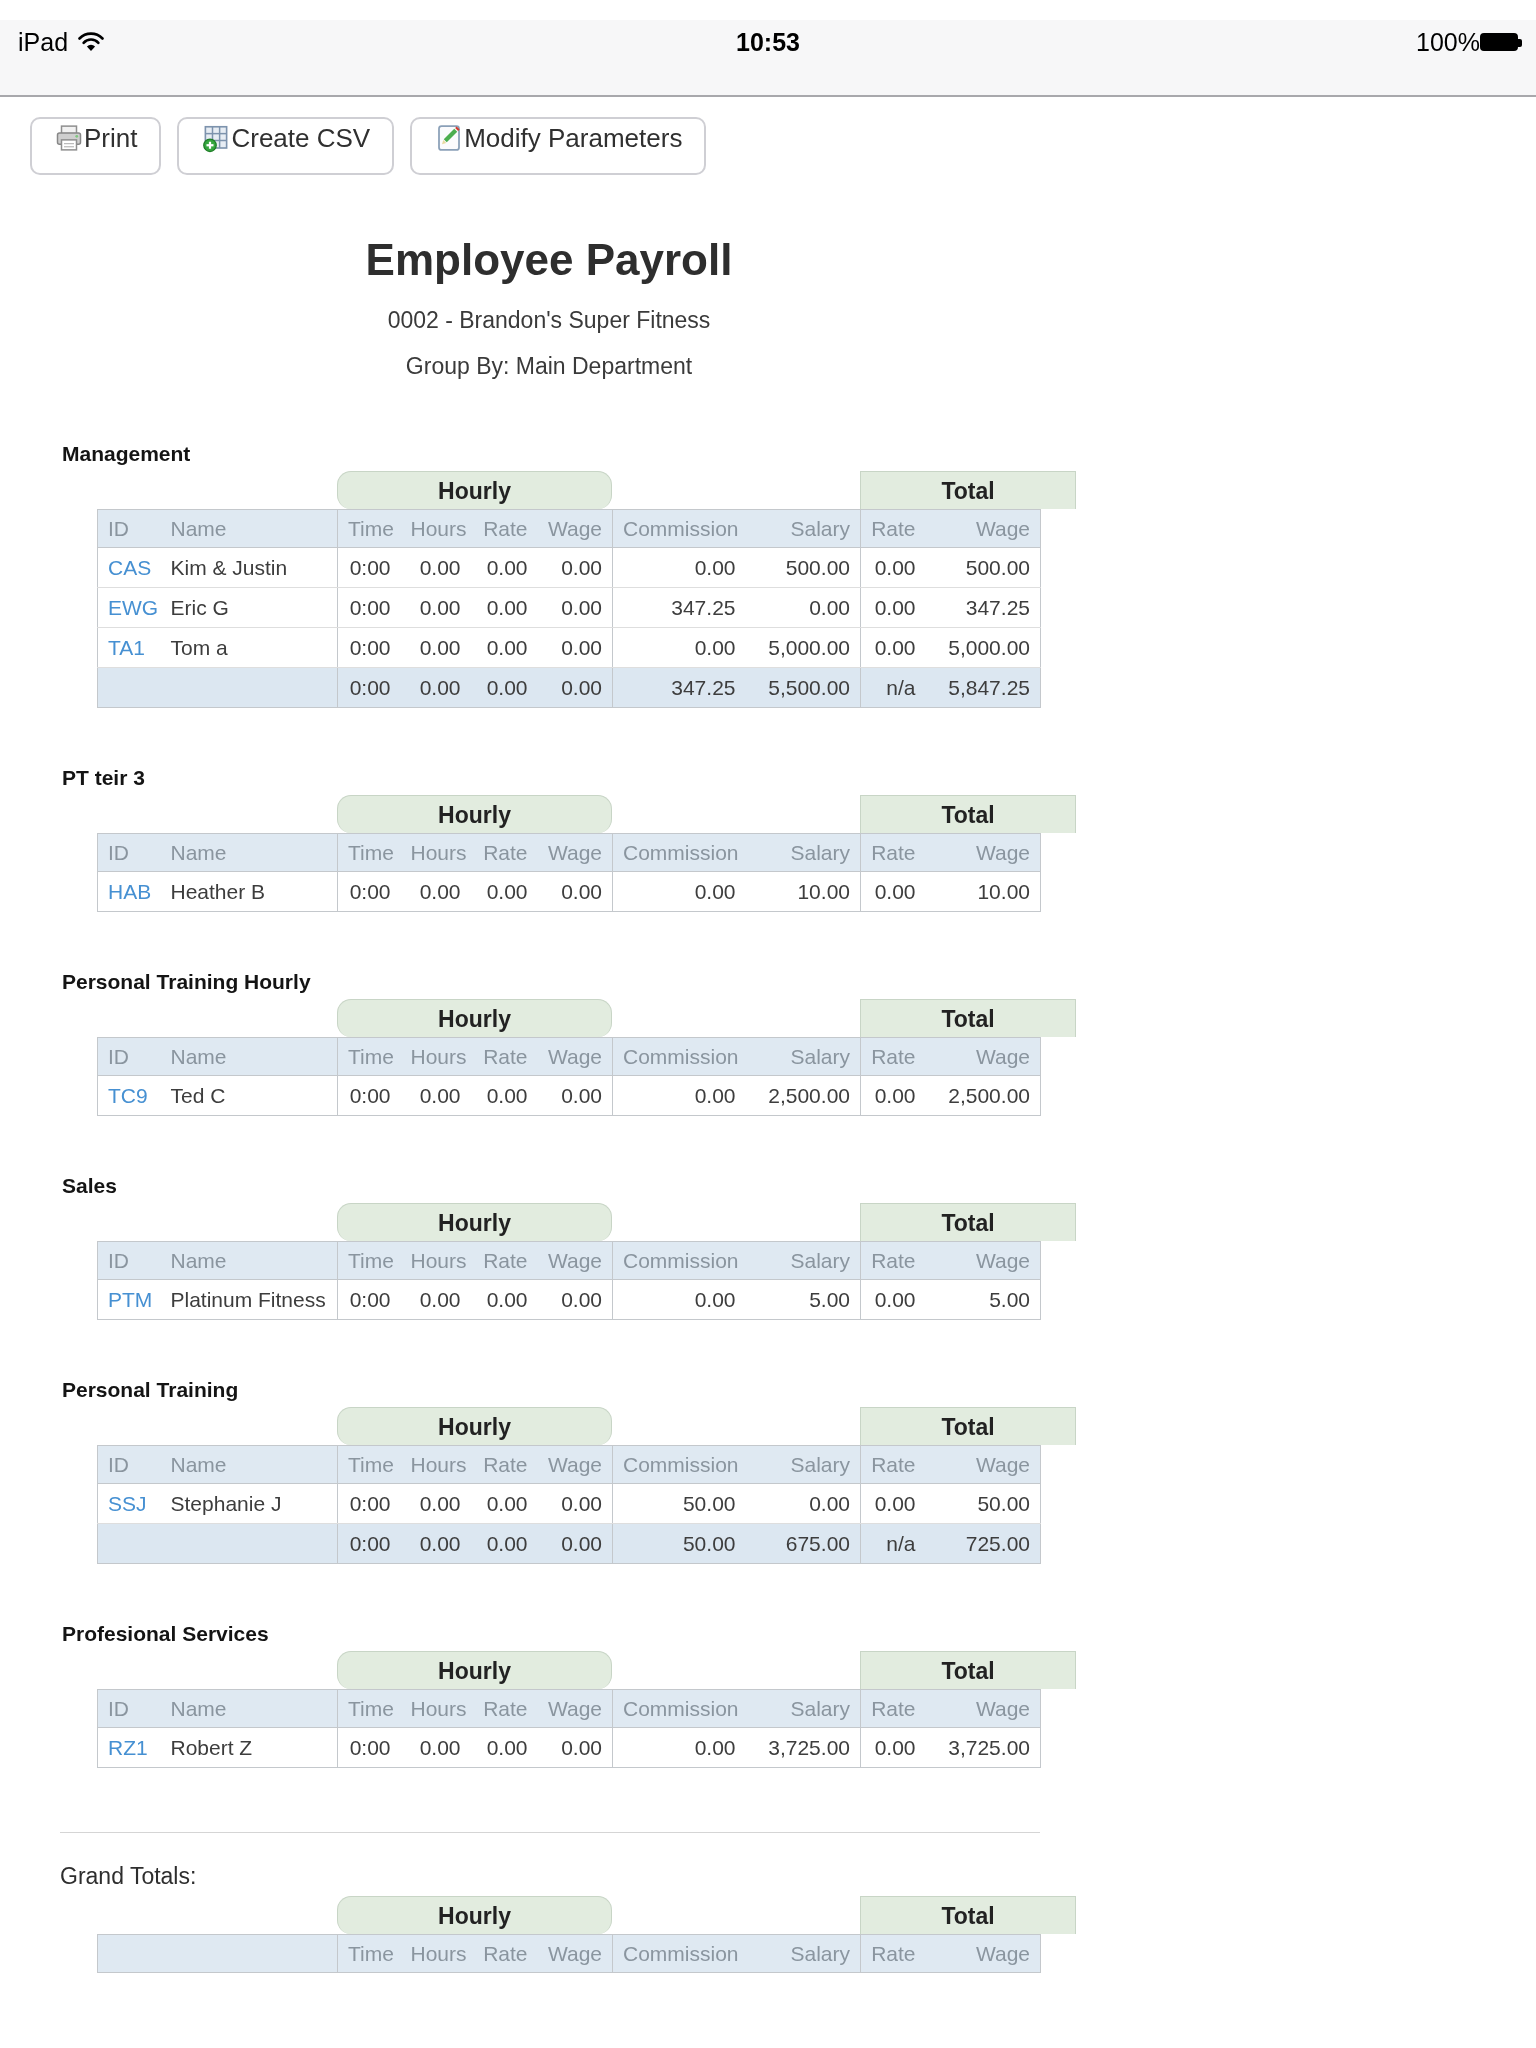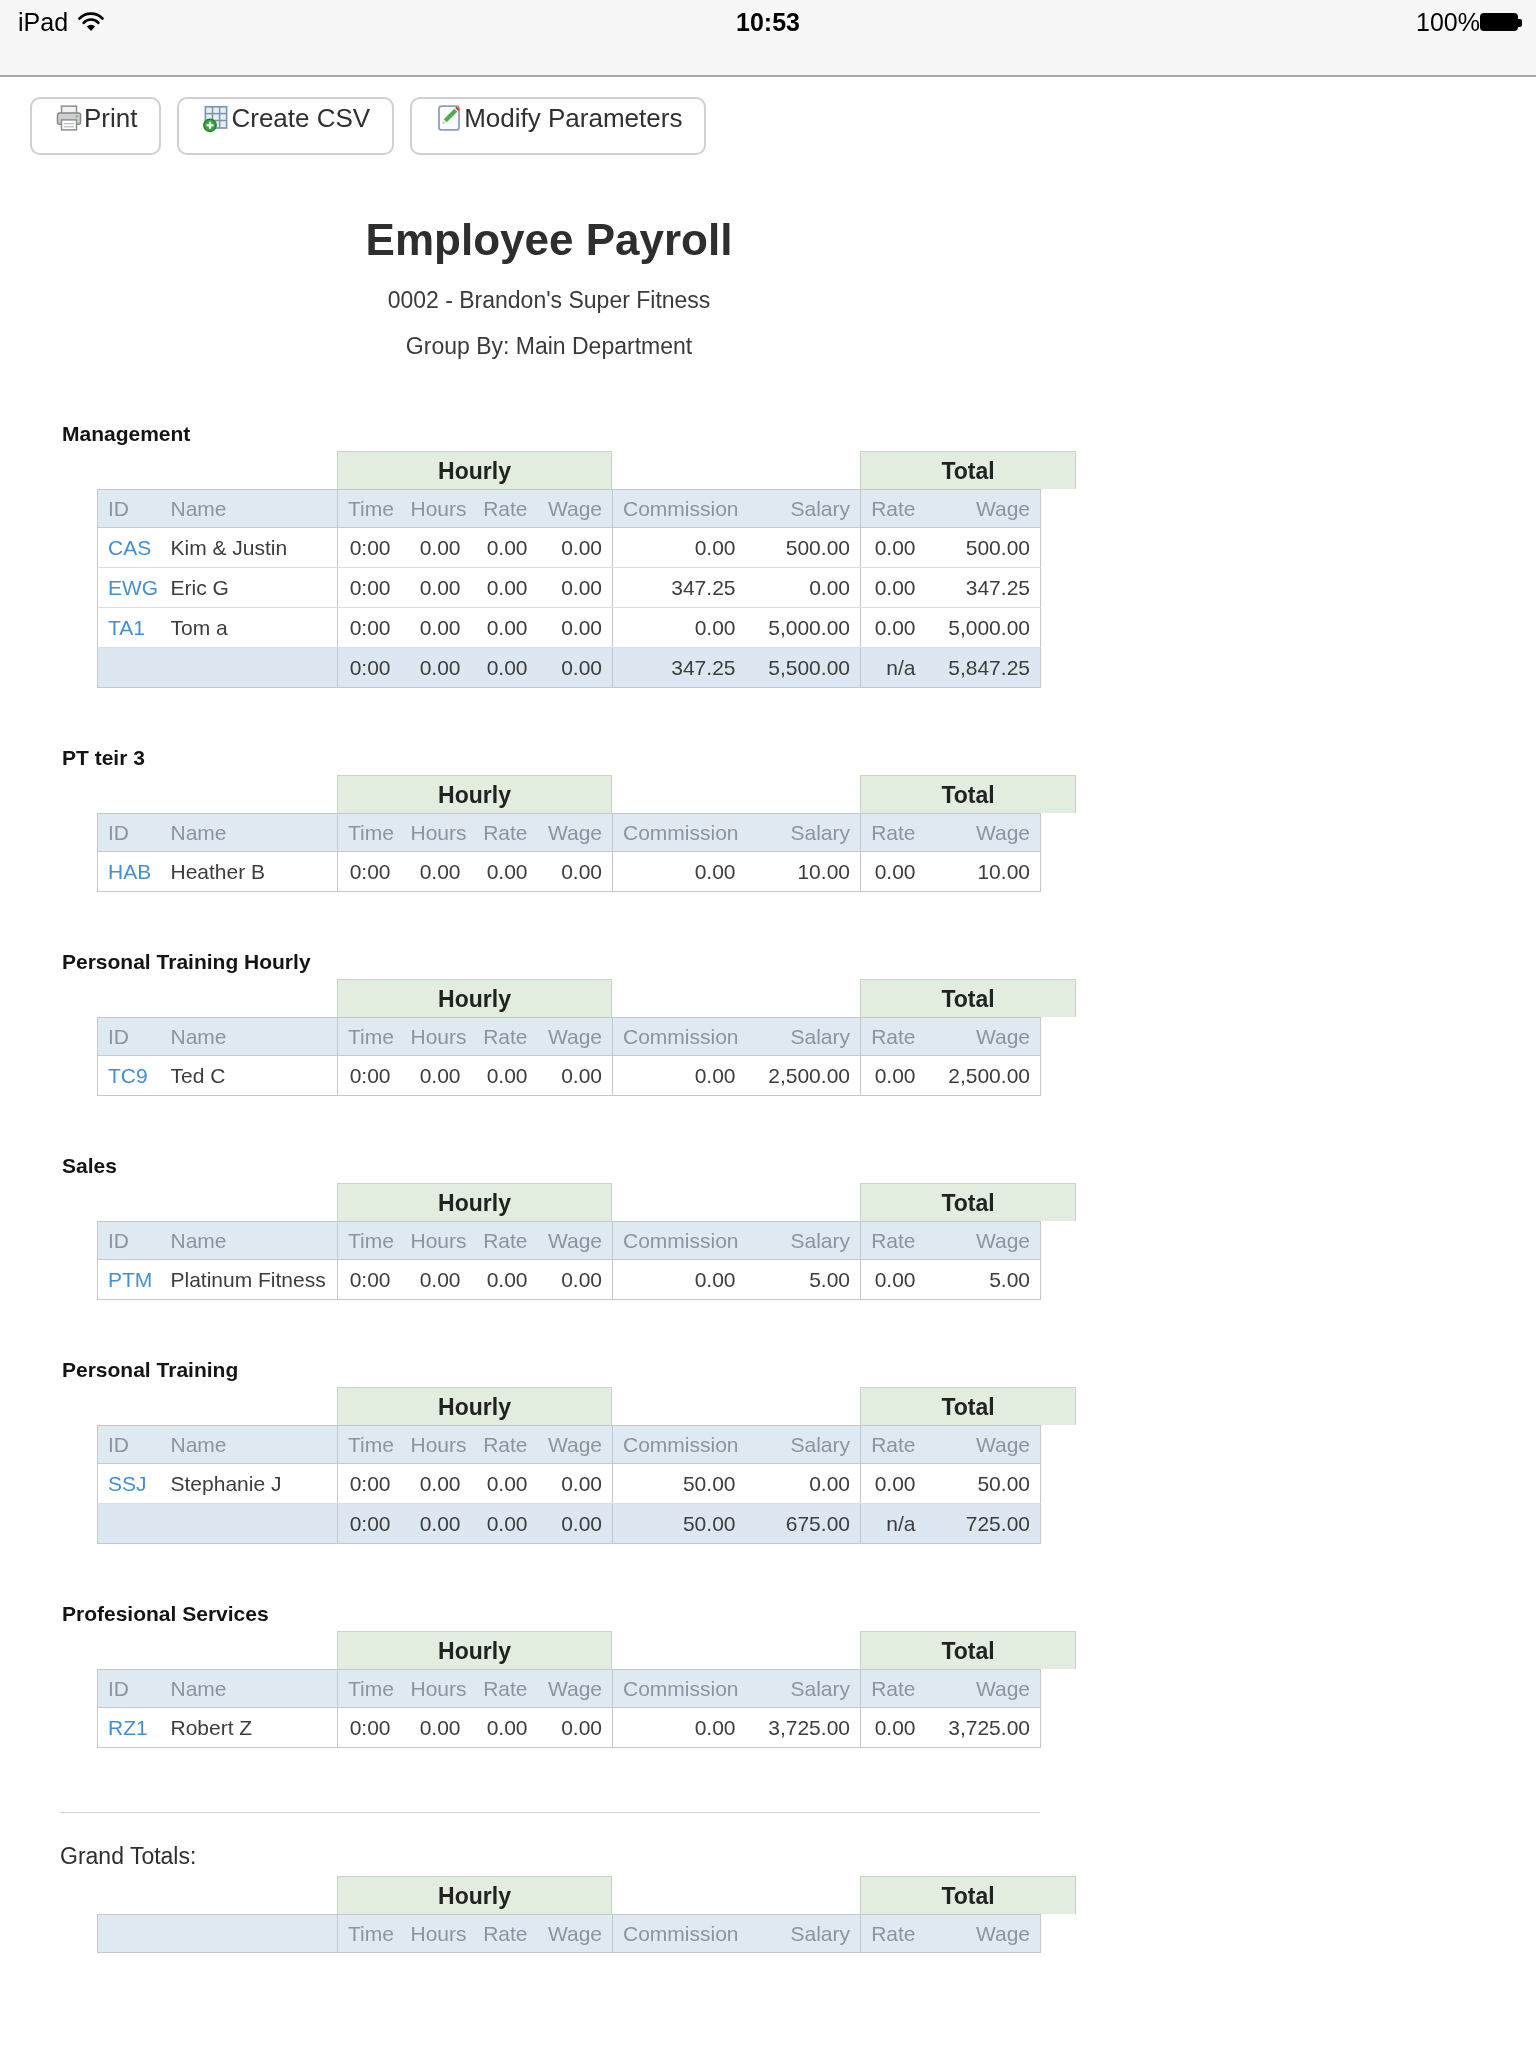--- a/index.html
+++ b/index.html
@@ -1,21 +1,21 @@
 <!DOCTYPE html>
 <html><head>
 <meta charset="utf-8">
 <style>
   * { margin:0; padding:0; box-sizing:border-box; }
   html,body { width:1536px; height:2048px; background:#fff;
     font-family:"Liberation Sans","DejaVu Sans",sans-serif; color:#3c3c3c; overflow:hidden; }
 
   
   .topbar { position:relative; height:77px; background:#f7f7f8; border-bottom:2px solid #a8a8ac; }
-  .status { position:relative; height:44px; display:flex; align-items:center; padding:16px 18px; }
+  .status { position:relative; height:44px; display:flex; align-items:center; padding:16px 18px;margin-top:20px; }
   .status-left { display:flex; align-items:center; gap:10px; font-size:25px; color:#000; }
   .status-time { position:absolute; left:0; right:0; text-align:center; font-size:25px; font-weight:bold; color:#000; }
   .status-right { margin-left:auto; display:flex; align-items:center; font-size:25px; color:#000; z-index:1; }
   .battery { width:38px; height:18px; border:2px solid #000; border-radius:4px; background:#000; position:relative; }
   .battery::after { content:""; position:absolute; right:-6px; top:4px; width:4px; height:8px; background:#000; border-radius:0 2px 2px 0; }
 
   
   .toolbar { margin:20px 0 0 30px; display:flex; gap:16px; }
   .tbtn { display:inline-flex; align-items:flex-start; gap:0; height:58px; padding:4px 22px;
     background:#fff; border:2px solid #cfcfd4; border-radius:10px; font-size:26px; color:#303030; cursor:pointer;
@@ -27,21 +27,21 @@
   .report-title { font-size:44px; font-weight:bold; color:#2e2e2e; margin-bottom:22px; }
   .report-line { font-size:23px; color:#3a3a3a; margin-bottom:19px; }
 
   
   .sections { margin-top:62px; }
   .section { margin-bottom:58px; }
   .section-title { font-size:21px; font-weight:bold; color:#141414; margin-bottom:5px; padding-left:2px; }
   .band { position:relative; height:38px; width:943px; margin-left:37px; }
   .band-green { position:absolute; top:0; height:38px; background:#e2ecdf; border:1px solid #c8d5c6; border-bottom:none;
     text-align:center; font-size:23px; font-weight:bold; color:#222; line-height:38px; }
-  .band-hourly { left:240px; width:275px; }
+  .band-hourly { left:240px; width:275px;border-radius:14px; }
   .band-total  { left:763px; width:216px; }
 
   table.payroll { border-collapse:collapse; table-layout:fixed; width:943px; margin-left:37px; font-size:21px; }
   col.w0{width:63px} col.w1{width:177px} col.w2{width:63px} col.w3{width:70px} col.w4{width:67px}
   col.w5{width:75px} col.w6{width:133px} col.w7{width:115px} col.w8{width:65px} col.w9{width:115px}
 
   .payroll th { background:#dfe9f2; color:#8a959f; font-weight:normal; height:38px; padding:0 10px;
     border-top:1px solid #c4c8cc; border-bottom:1px solid #c4c8cc; white-space:nowrap; }
   .payroll td { background:#fff; color:#3d3d3d; height:40px; padding:0 10px;
     border-bottom:1px solid #dedede; white-space:nowrap; }

